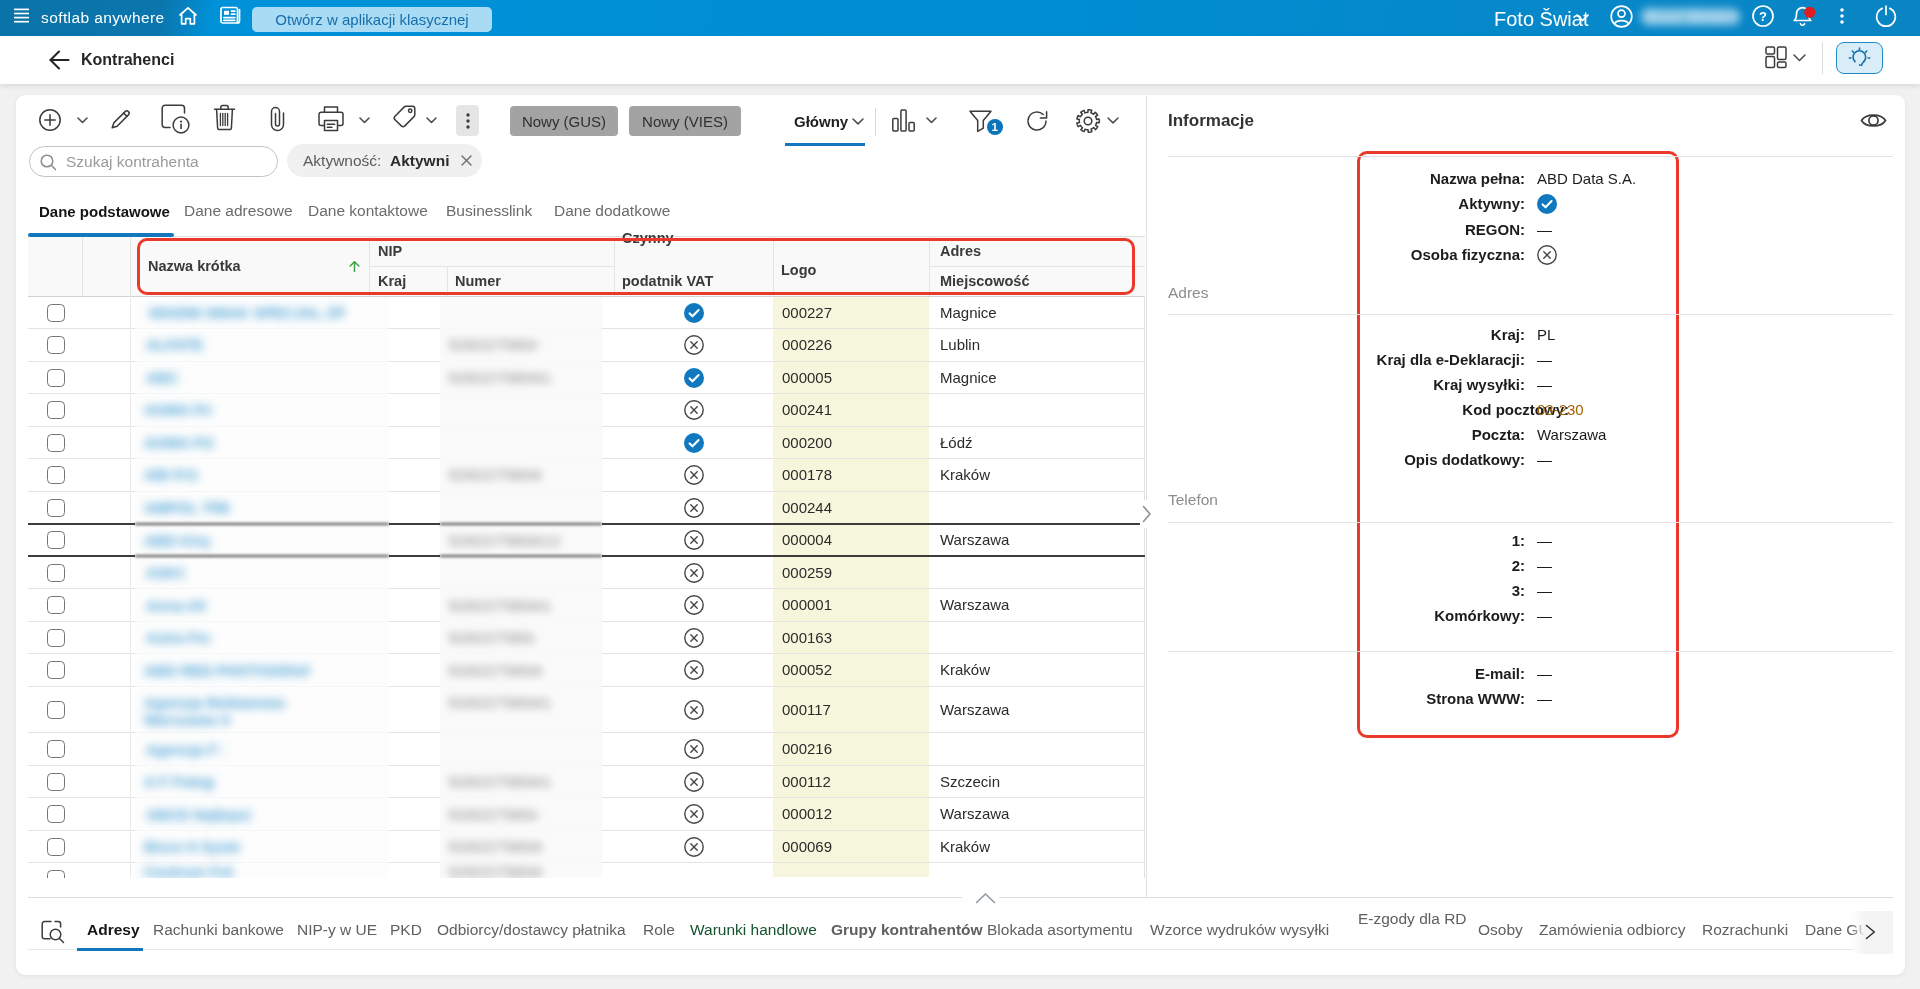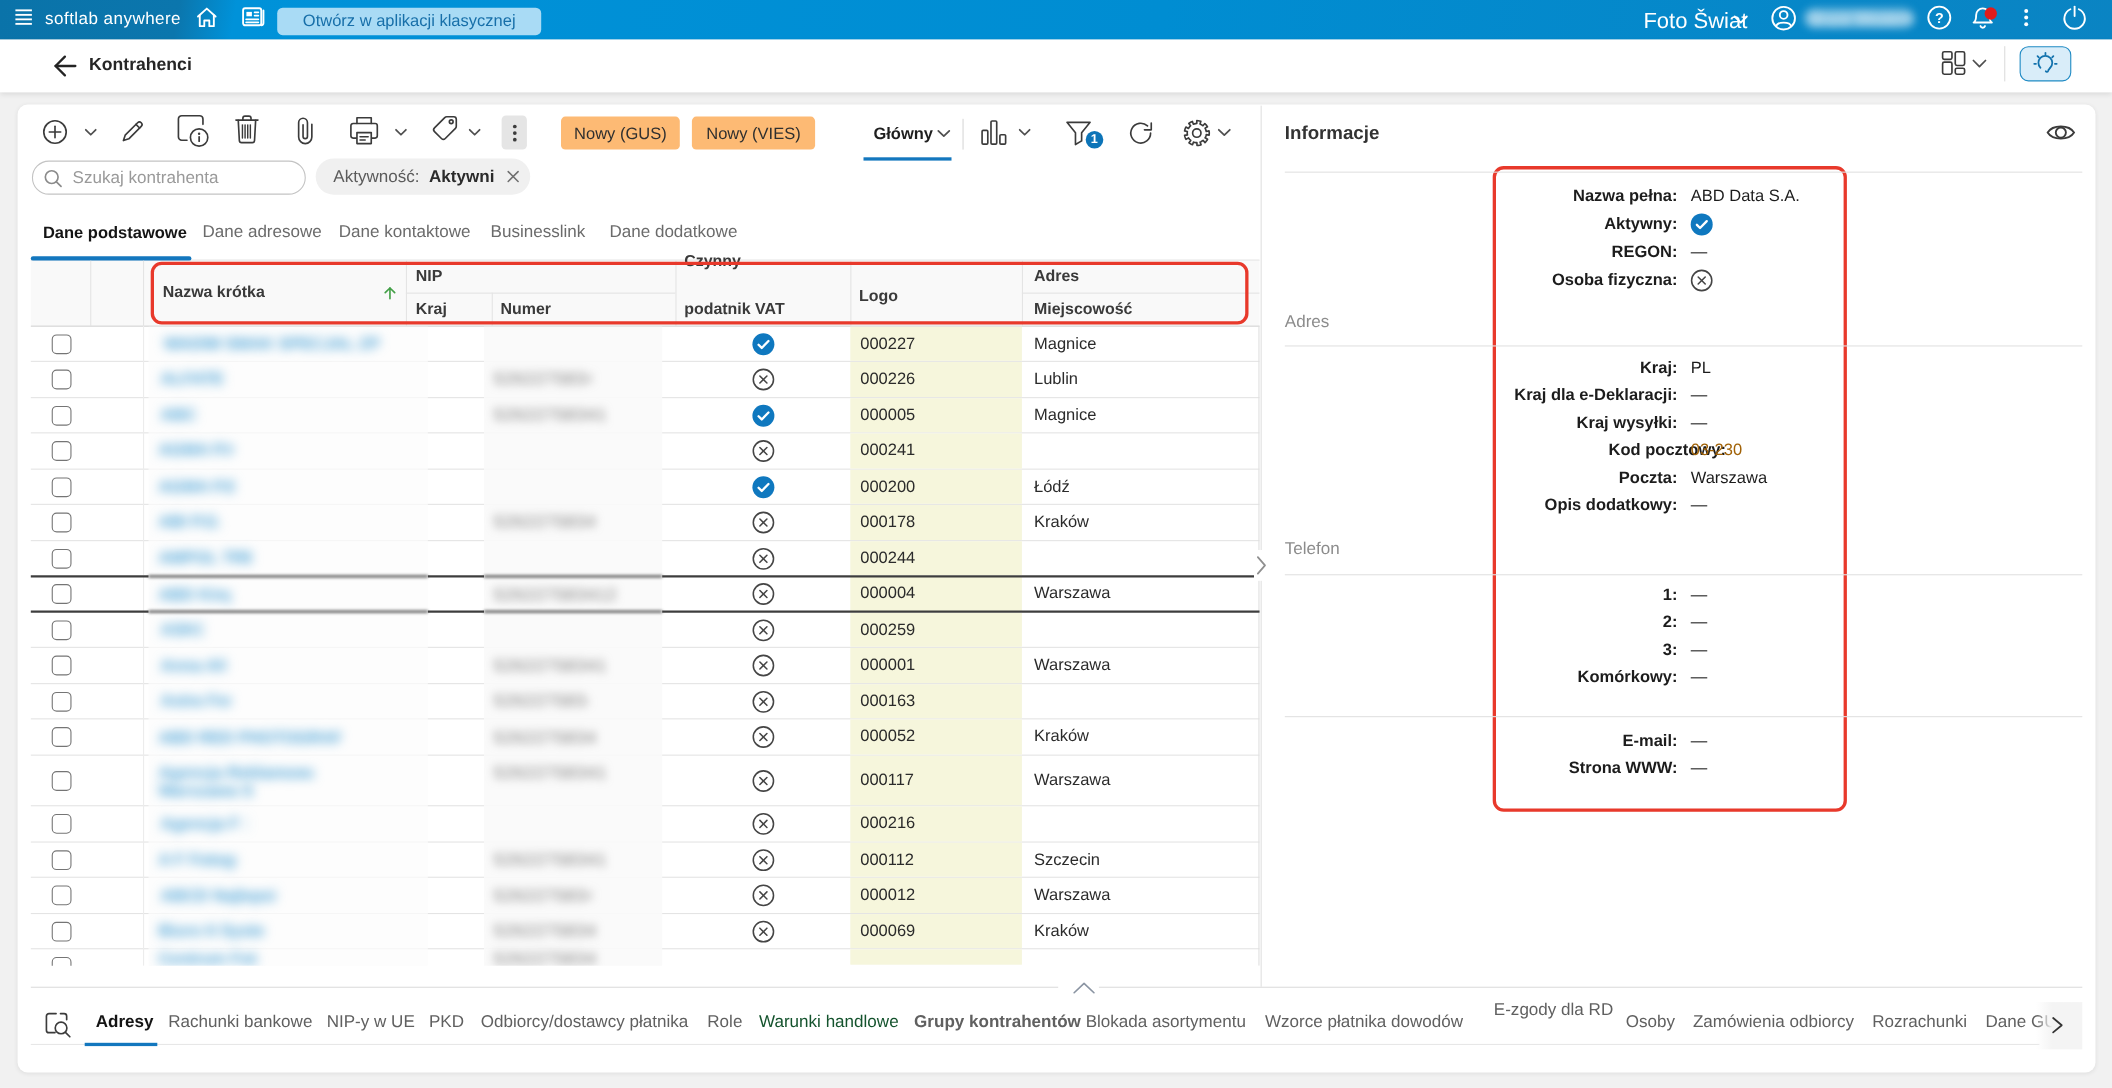--- a/index.html
+++ b/index.html
@@ -4,21 +4,21 @@
 *{margin:0;padding:0;box-sizing:border-box}
 html,body{width:1920px;height:989px;overflow:hidden}
 body{font-family:"Liberation Sans",sans-serif;background:#f1f1f1;color:#222;position:relative}
 .abs{position:absolute}
 svg{display:block;overflow:visible}
 .ic{stroke:#3b3b3b;fill:none;stroke-width:1.5;stroke-linecap:round;stroke-linejoin:round}
 .icw{stroke:#fff;fill:none;stroke-width:1.7;stroke-linecap:round;stroke-linejoin:round}
 .chev{stroke:#4f4f4f;fill:none;stroke-width:1.6;stroke-linecap:round;stroke-linejoin:round}
 .vline{position:absolute;width:1px;background:#e4e4e4}
 .hline{position:absolute;height:1px;background:#e4e4e4}
-.gbtn{position:absolute;background:#fdba74;border-radius:4px;color:#2f2f2f;font-size:15px;font-weight:500;display:flex;align-items:center;justify-content:center}
+.gbtn{position:absolute;background:#a3a3a3;border-radius:4px;color:#2f2f2f;font-size:15px;font-weight:500;display:flex;align-items:center;justify-content:center}
 .hdrtxt{position:absolute;font-size:14.5px;font-weight:700;color:#3a3a3a}
 .cell{position:absolute;font-size:15px;color:#2b2b2b}
 .lbl{font-weight:700;color:#1c1c1c}
 .redbox{position:absolute;border:3px solid #e8392b;border-radius:10px}
 </style></head><body>
 
 <div class="abs" style="left:0;top:0;width:1920px;height:36px;background:linear-gradient(100deg,#0a73a9 0%,#0b76ad 8.5%,#0092d9 11.2%,#008dd2 55%,#0a84c3 100%)">
 <svg class="abs" style="left:14px;top:8px" width="15" height="15">
       <g stroke="#fff" stroke-width="1.7">
         <line x1="0" y1="1.4" x2="15" y2="1.4"></line>
@@ -571,21 +571,21 @@
   </svg>
 <div class="abs" style="left:87px;top:921px;font-size:15.5px;font-weight:700;color:#141414">Adresy</div>
 <div class="abs" style="left:153px;top:921px;font-size:15.5px;font-weight:500;color:#606060">Rachunki bankowe</div>
 <div class="abs" style="left:297px;top:921px;font-size:15.5px;font-weight:500;color:#606060">NIP-y w UE</div>
 <div class="abs" style="left:390px;top:921px;font-size:15.5px;font-weight:500;color:#606060">PKD</div>
 <div class="abs" style="left:437px;top:921px;font-size:15.5px;font-weight:500;color:#606060">Odbiorcy/dostawcy płatnika</div>
 <div class="abs" style="left:643px;top:921px;font-size:15.5px;font-weight:500;color:#606060">Role</div>
 <div class="abs" style="left:690px;top:921px;font-size:15.5px;font-weight:500;color:#14532d">Warunki handlowe</div>
 <div class="abs" style="left:831px;top:921px;font-size:15.5px;font-weight:700;color:#606060">Grupy kontrahentów</div>
 <div class="abs" style="left:987px;top:921px;font-size:15.5px;font-weight:500;color:#606060">Blokada asortymentu</div>
-<div class="abs" style="left:1150px;top:921px;font-size:15.5px;font-weight:500;color:#606060">Wzorce płatnika dowodów</div>
+<div class="abs" style="left:1150px;top:921px;font-size:15.5px;font-weight:500;color:#606060">Wzorce wydruków wysyłki</div>
 <div class="abs" style="left:1358px;top:910px;font-size:15.5px;font-weight:500;color:#606060">E-zgody dla RD</div>
 <div class="abs" style="left:1478px;top:921px;font-size:15.5px;font-weight:500;color:#606060">Osoby</div>
 <div class="abs" style="left:1539px;top:921px;font-size:15.5px;font-weight:500;color:#606060">Zamówienia odbiorcy</div>
 <div class="abs" style="left:1702px;top:921px;font-size:15.5px;font-weight:500;color:#606060">Rozrachunki</div>
 <div class="abs" style="left:1805px;top:921px;font-size:15.5px;font-weight:500;color:#606060">Dane GUS</div>
 <div class="hline" style="left:28px;top:949px;width:1826px;background:#e7e7e7"></div>
 <div class="abs" style="left:77px;top:948px;width:66px;height:3px;background:#1377be"></div>
 <div class="abs" style="left:1851px;top:911px;width:42px;height:43px;background:linear-gradient(to right,rgba(245,245,245,0),#f4f4f4 35%,#f4f4f4)"></div>
 <svg class="abs" style="left:1865px;top:924px" width="11" height="16">
     <path d="M1.5 1.5 L9.3 8 L1.5 14.5" stroke="#333" stroke-width="1.6" fill="none" stroke-linecap="round" stroke-linejoin="round"></path>

